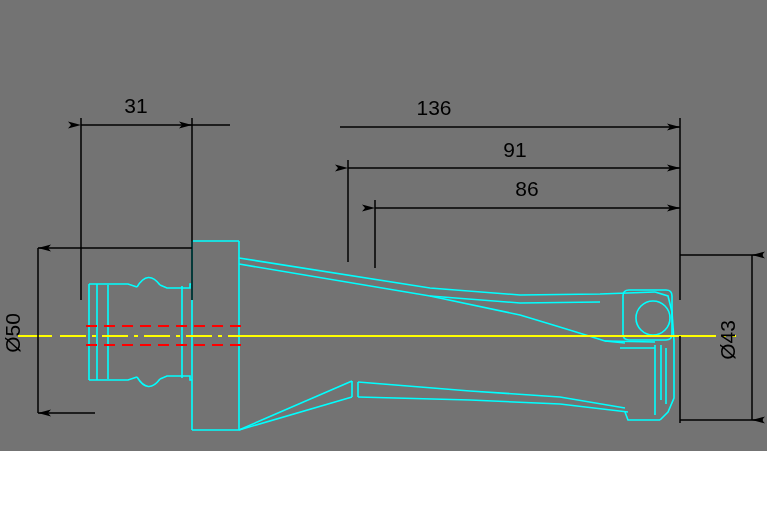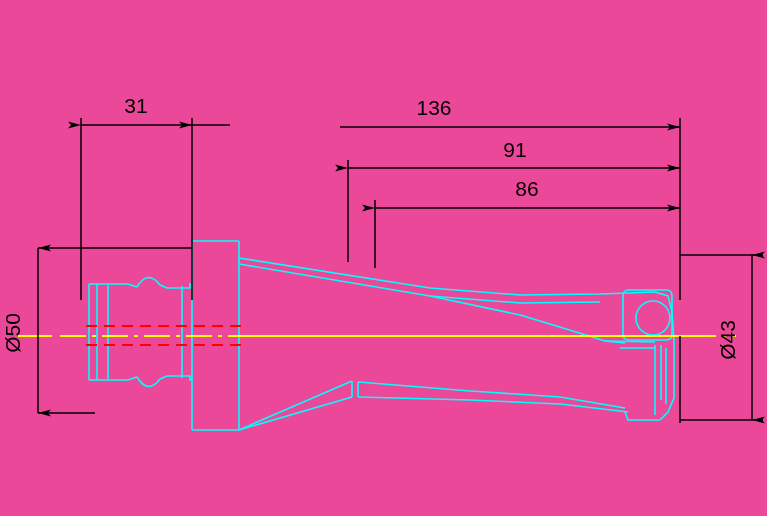--- a/index.html
+++ b/index.html
@@ -3,22 +3,22 @@
 <meta charset="utf-8">
 <style>
   html, body {
     margin: 0;
     padding: 0;
     background: #ffffff;
   }
   #sheet {
     position: relative;
     width: 767px;
-    height: 516px;
-    background: #ec4899;
+    height: 451px;
+    background: #737373;
     overflow: hidden;
     font-family: "Liberation Sans", sans-serif;
   }
   #cad-svg {
     position: absolute;
     left: 0;
     top: 0;
     width: 767px;
     height: 523px;
     display: block;

